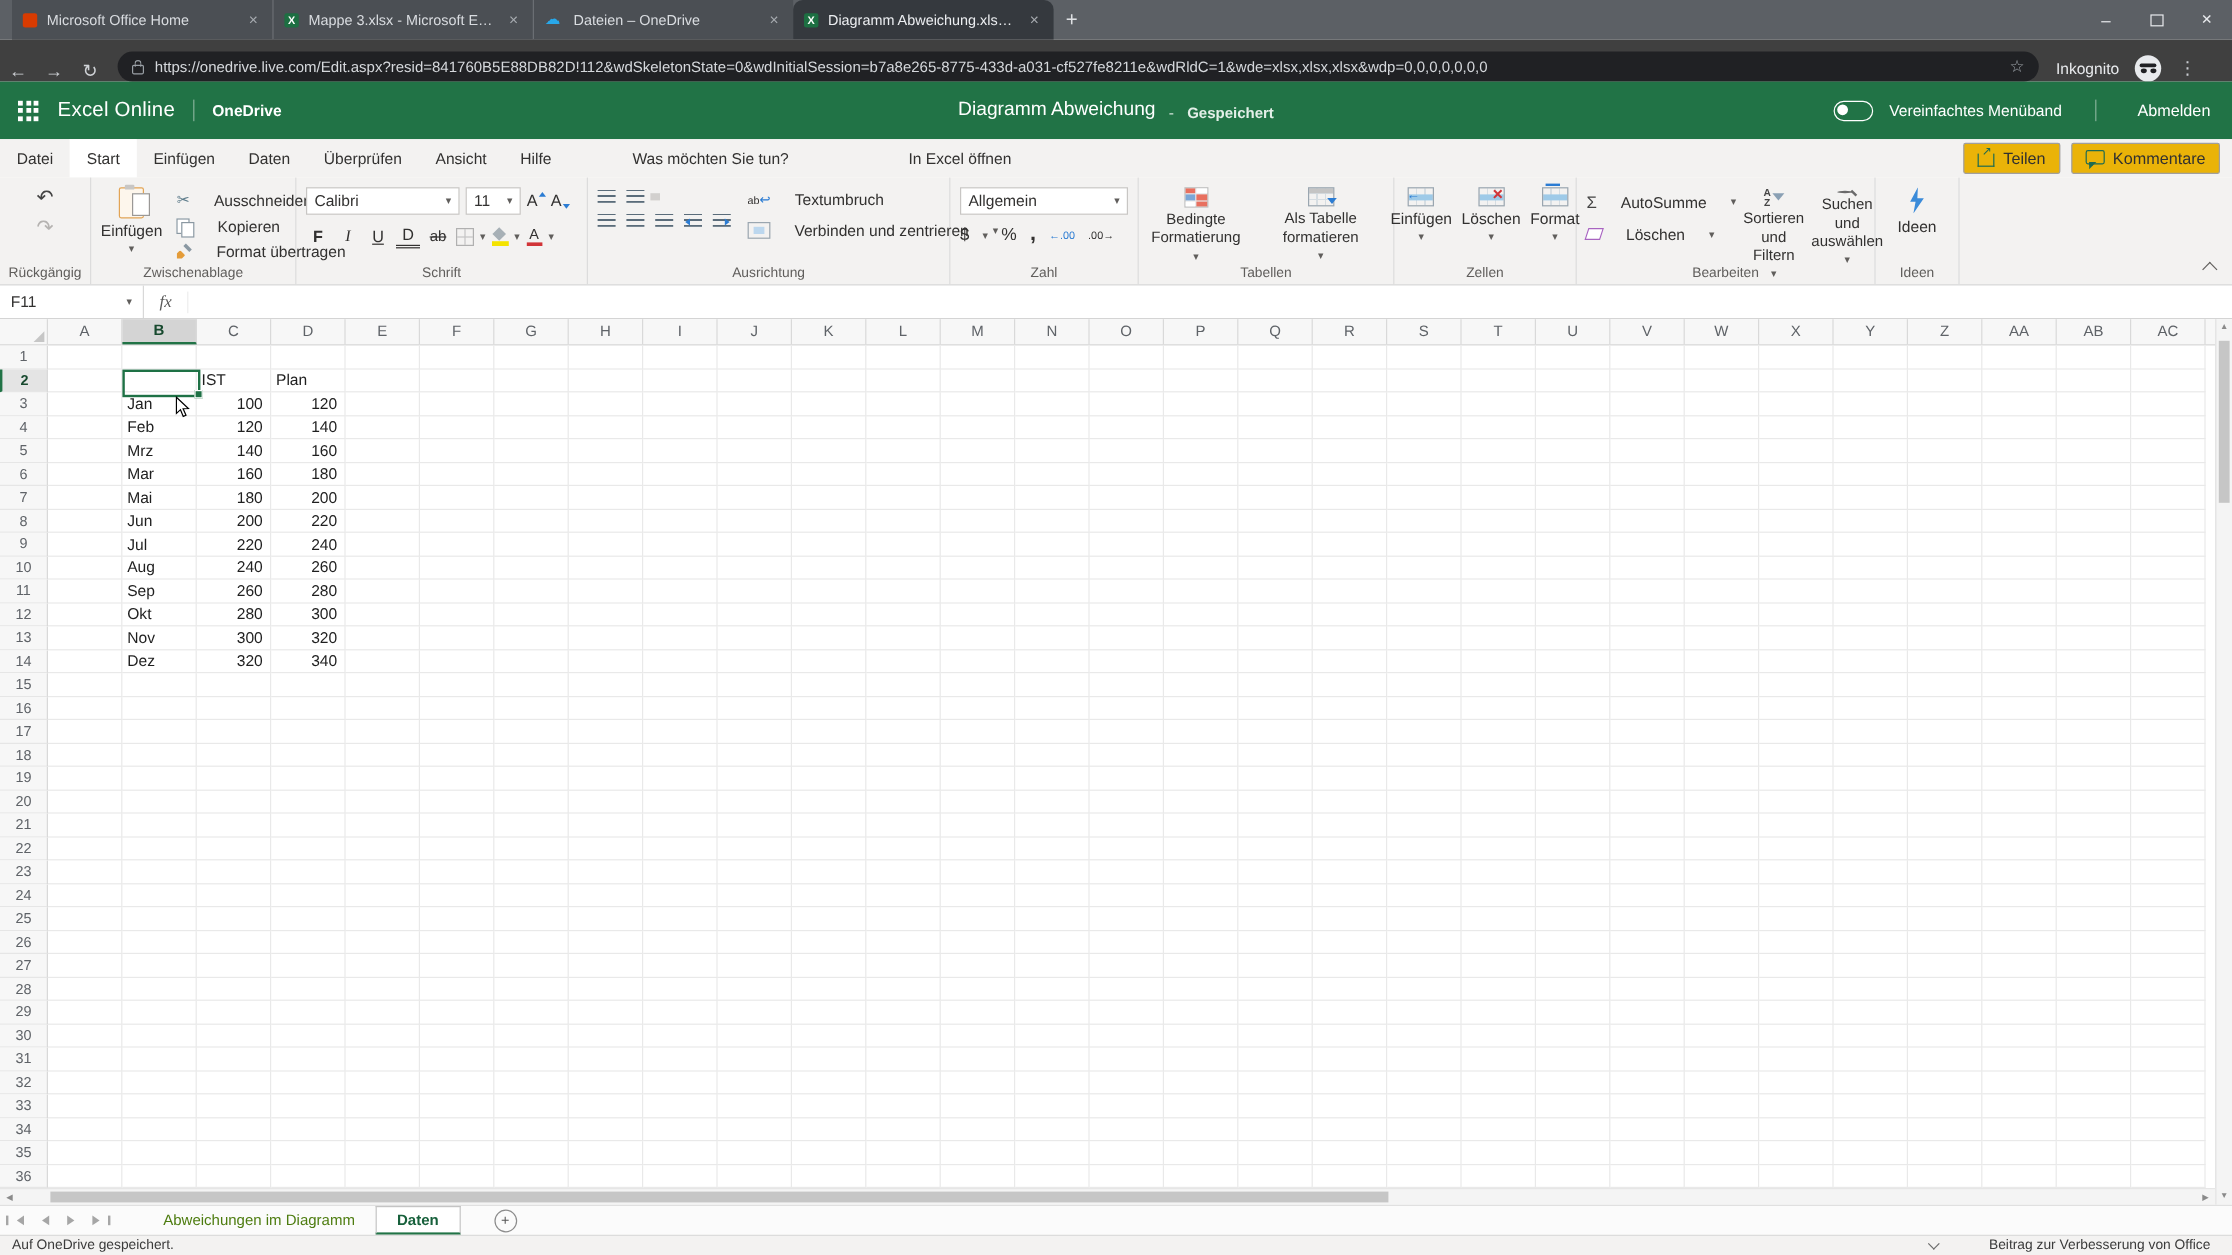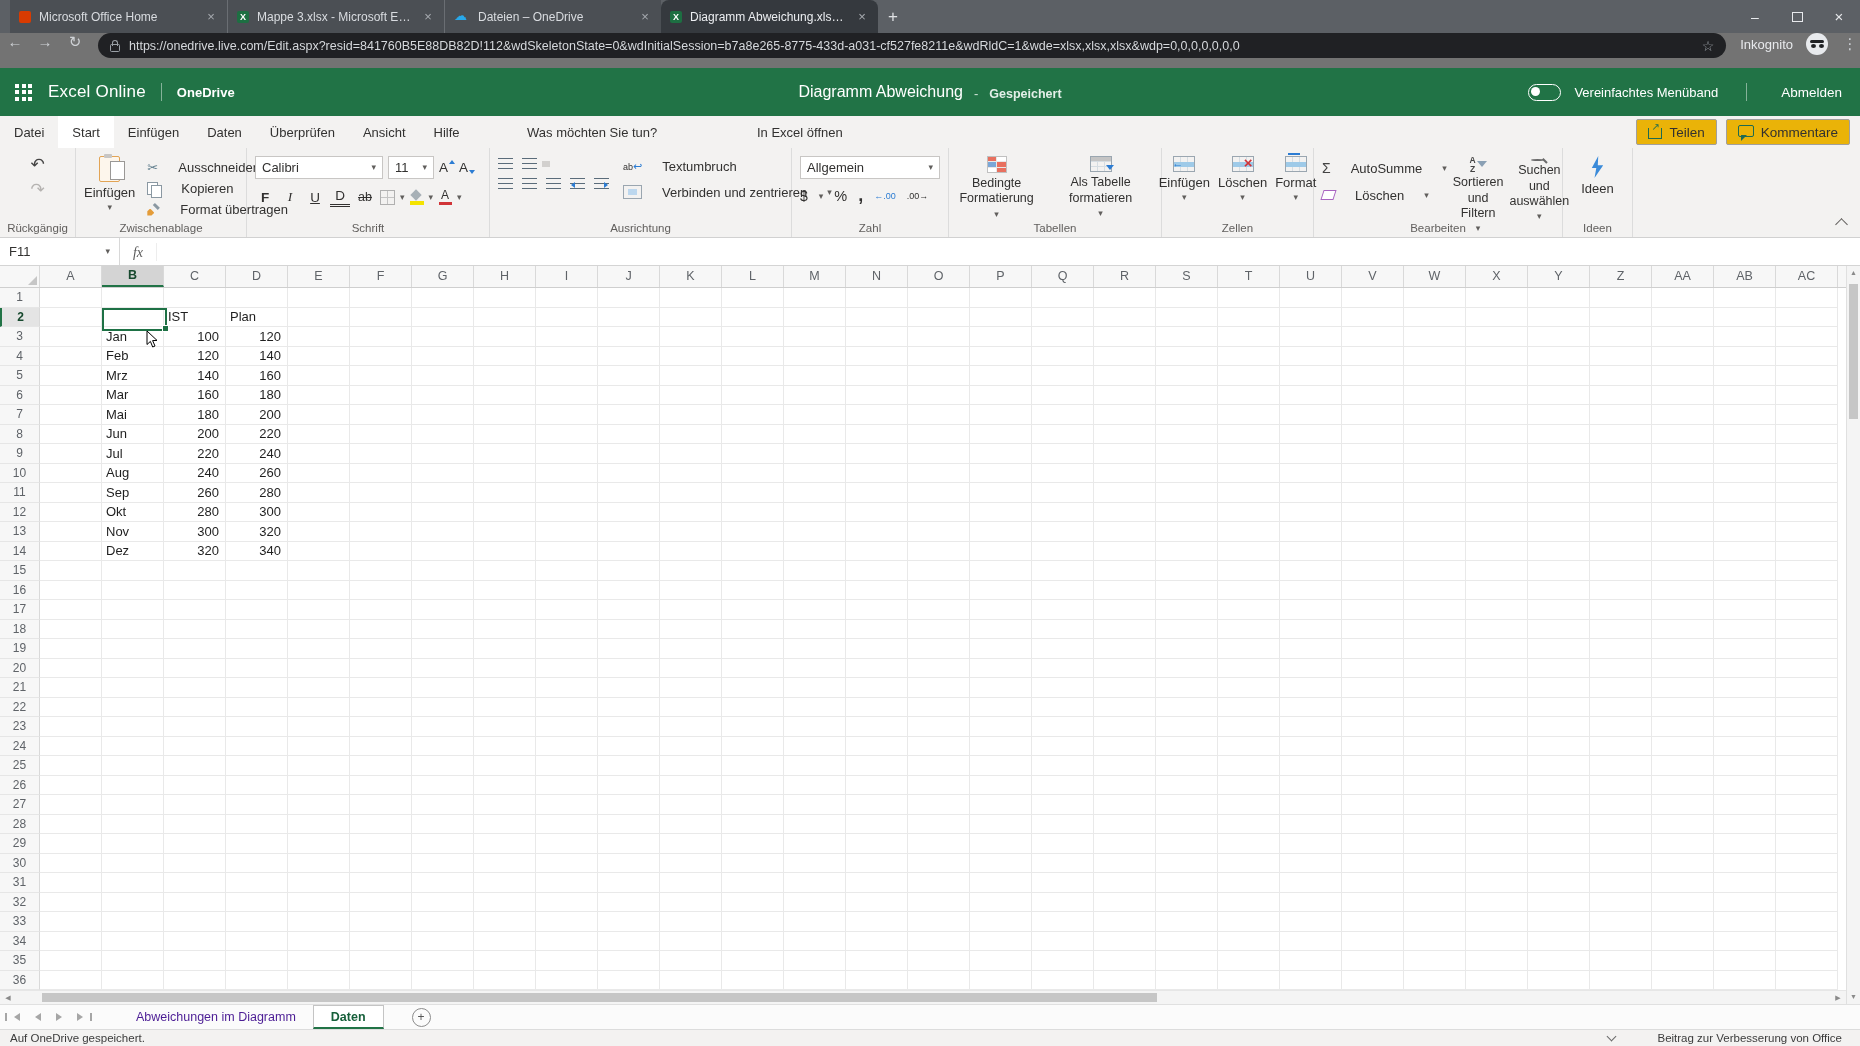--- a/index.html
+++ b/index.html
@@ -26,34 +26,34 @@
   .newtab{width:30px;display:flex;align-items:center;justify-content:center;color:#dfe1e4;font-size:17px}
   .newtab::before{content:"+"}
   .winbtns{margin-left:auto;display:flex}
   .winbtn{width:42px;display:flex;align-items:center;justify-content:center;color:#e8eaed;font-size:12px}
   .win-min::before{content:"–";font-size:14px}
   .win-max{position:relative}
   .win-max::before{content:"";width:9px;height:8px;border:1px solid #e8eaed;background:transparent}
   .win-close::before{content:"×";font-size:15px}
 
   
-  #toolbar{top:33px;height:35px;background:#737373;display:flex;align-items:flex-start;color:#c9ccd1}
+  #toolbar{top:33px;height:35px;background:#404040;display:flex;align-items:flex-end;color:#c9ccd1}
   .navbtn{width:30px;text-align:center;font-size:15px;color:#cfd2d6}
   .nav-back::before{content:"←"}
   .nav-fwd::before{content:"→"}
   .nav-reload::before{content:"↻"}
   #urlpill{flex:1;height:25px;background:#202124;border-radius:13px;margin:0 14px 0 8px;display:flex;
            align-items:center;padding:0 12px;gap:9px;overflow:hidden}
   .lock{width:8px;height:6px;border:1.4px solid #9aa0a6;border-radius:1.5px;position:relative;margin-top:4px;flex:0 0 auto}
   .lock::before{content:"";position:absolute;left:0.6px;top:-5px;width:4px;height:5px;border:1.4px solid #9aa0a6;
                 border-bottom:none;border-radius:4px 4px 0 0}
   #urltext{font-size:12.5px;color:#d5d8dc;white-space:nowrap;overflow:hidden;flex:1}
   .star{margin-left:auto;color:#9aa0a6;font-size:14px;flex:0 0 auto}
   .star::before{content:"☆"}
-  #profile{display:flex;align-items:center;gap:13px;padding-right:1px}
+  #profile{display:flex;align-items:center;gap:13px;padding-right:28px}
   #profile-label{font-size:13px;color:#e8eaed}
   .incog{width:22px;height:22px;border-radius:50%;background:#e8eaed;position:relative}
   .incog::before{content:"";position:absolute;left:4px;right:4px;top:7px;height:3px;background:#202124;border-radius:2px}
   .incog::after{content:"";position:absolute;left:4.5px;top:11px;width:5px;height:4px;border-radius:50%;
                 background:#202124;box-shadow:8px 0 0 #202124}
   .dots{color:#c9ccd1;font-size:15px;width:18px;text-align:center}
   .dots::before{content:"⋮"}
 
   
   #appbar{top:68px;height:48px;background:#217346;display:flex;align-items:center;color:#fff}
@@ -248,21 +248,21 @@
 
   
   #sheetbar{top:1004px;height:25px;background:#fbfbfb;border-top:1px solid #e0e0e0;display:flex;align-items:stretch}
   #snav{display:flex;align-items:center;gap:15px;padding:0 14px;margin-right:22px}
   .tri{width:0;height:0;border-top:4px solid transparent;border-bottom:4px solid transparent;position:relative}
   .tri.l{border-right:6px solid #a6a6a6}
   .tri.r{border-left:6px solid #a6a6a6}
   .tri.first::before{content:"";position:absolute;left:-9px;top:-4px;width:2px;height:8px;background:#a6a6a6}
   .tri.last::before{content:"";position:absolute;left:7px;top:-4px;width:2px;height:8px;background:#a6a6a6}
   #stabs{display:flex;align-items:stretch}
-  .stab{display:flex;align-items:center;padding:0 17px;font-size:12.5px;color:#4c1d95}
+  .stab{display:flex;align-items:center;padding:0 17px;font-size:12.5px;color:#4d7c0f}
   .stab.active{background:#fff;border:1px solid #c4c4c4;border-bottom:2px solid #217346;font-weight:bold;color:#17603b;box-sizing:border-box}
   #addsheet{width:17px;height:17px;border:1px solid #8c8c8c;border-radius:50%;display:flex;align-items:center;
             justify-content:center;font-size:12px;color:#555;margin:auto 0 auto 28px}
   #addsheet::before{content:"+"}
 
   
   #statusbar{top:1029px;height:17px;background:#f3f2f1;border-top:1px solid #dcdcdc;display:flex;align-items:center;
              font-size:11.5px;color:#3b3b3b;padding:0 10px}
   #status-right{margin-left:auto;display:flex;align-items:center;gap:42px;padding-right:8px}
   .chev-dn{width:6px;height:6px;border-right:1.4px solid #6a6a6a;border-bottom:1.4px solid #6a6a6a;transform:rotate(45deg);margin-top:-3px}

